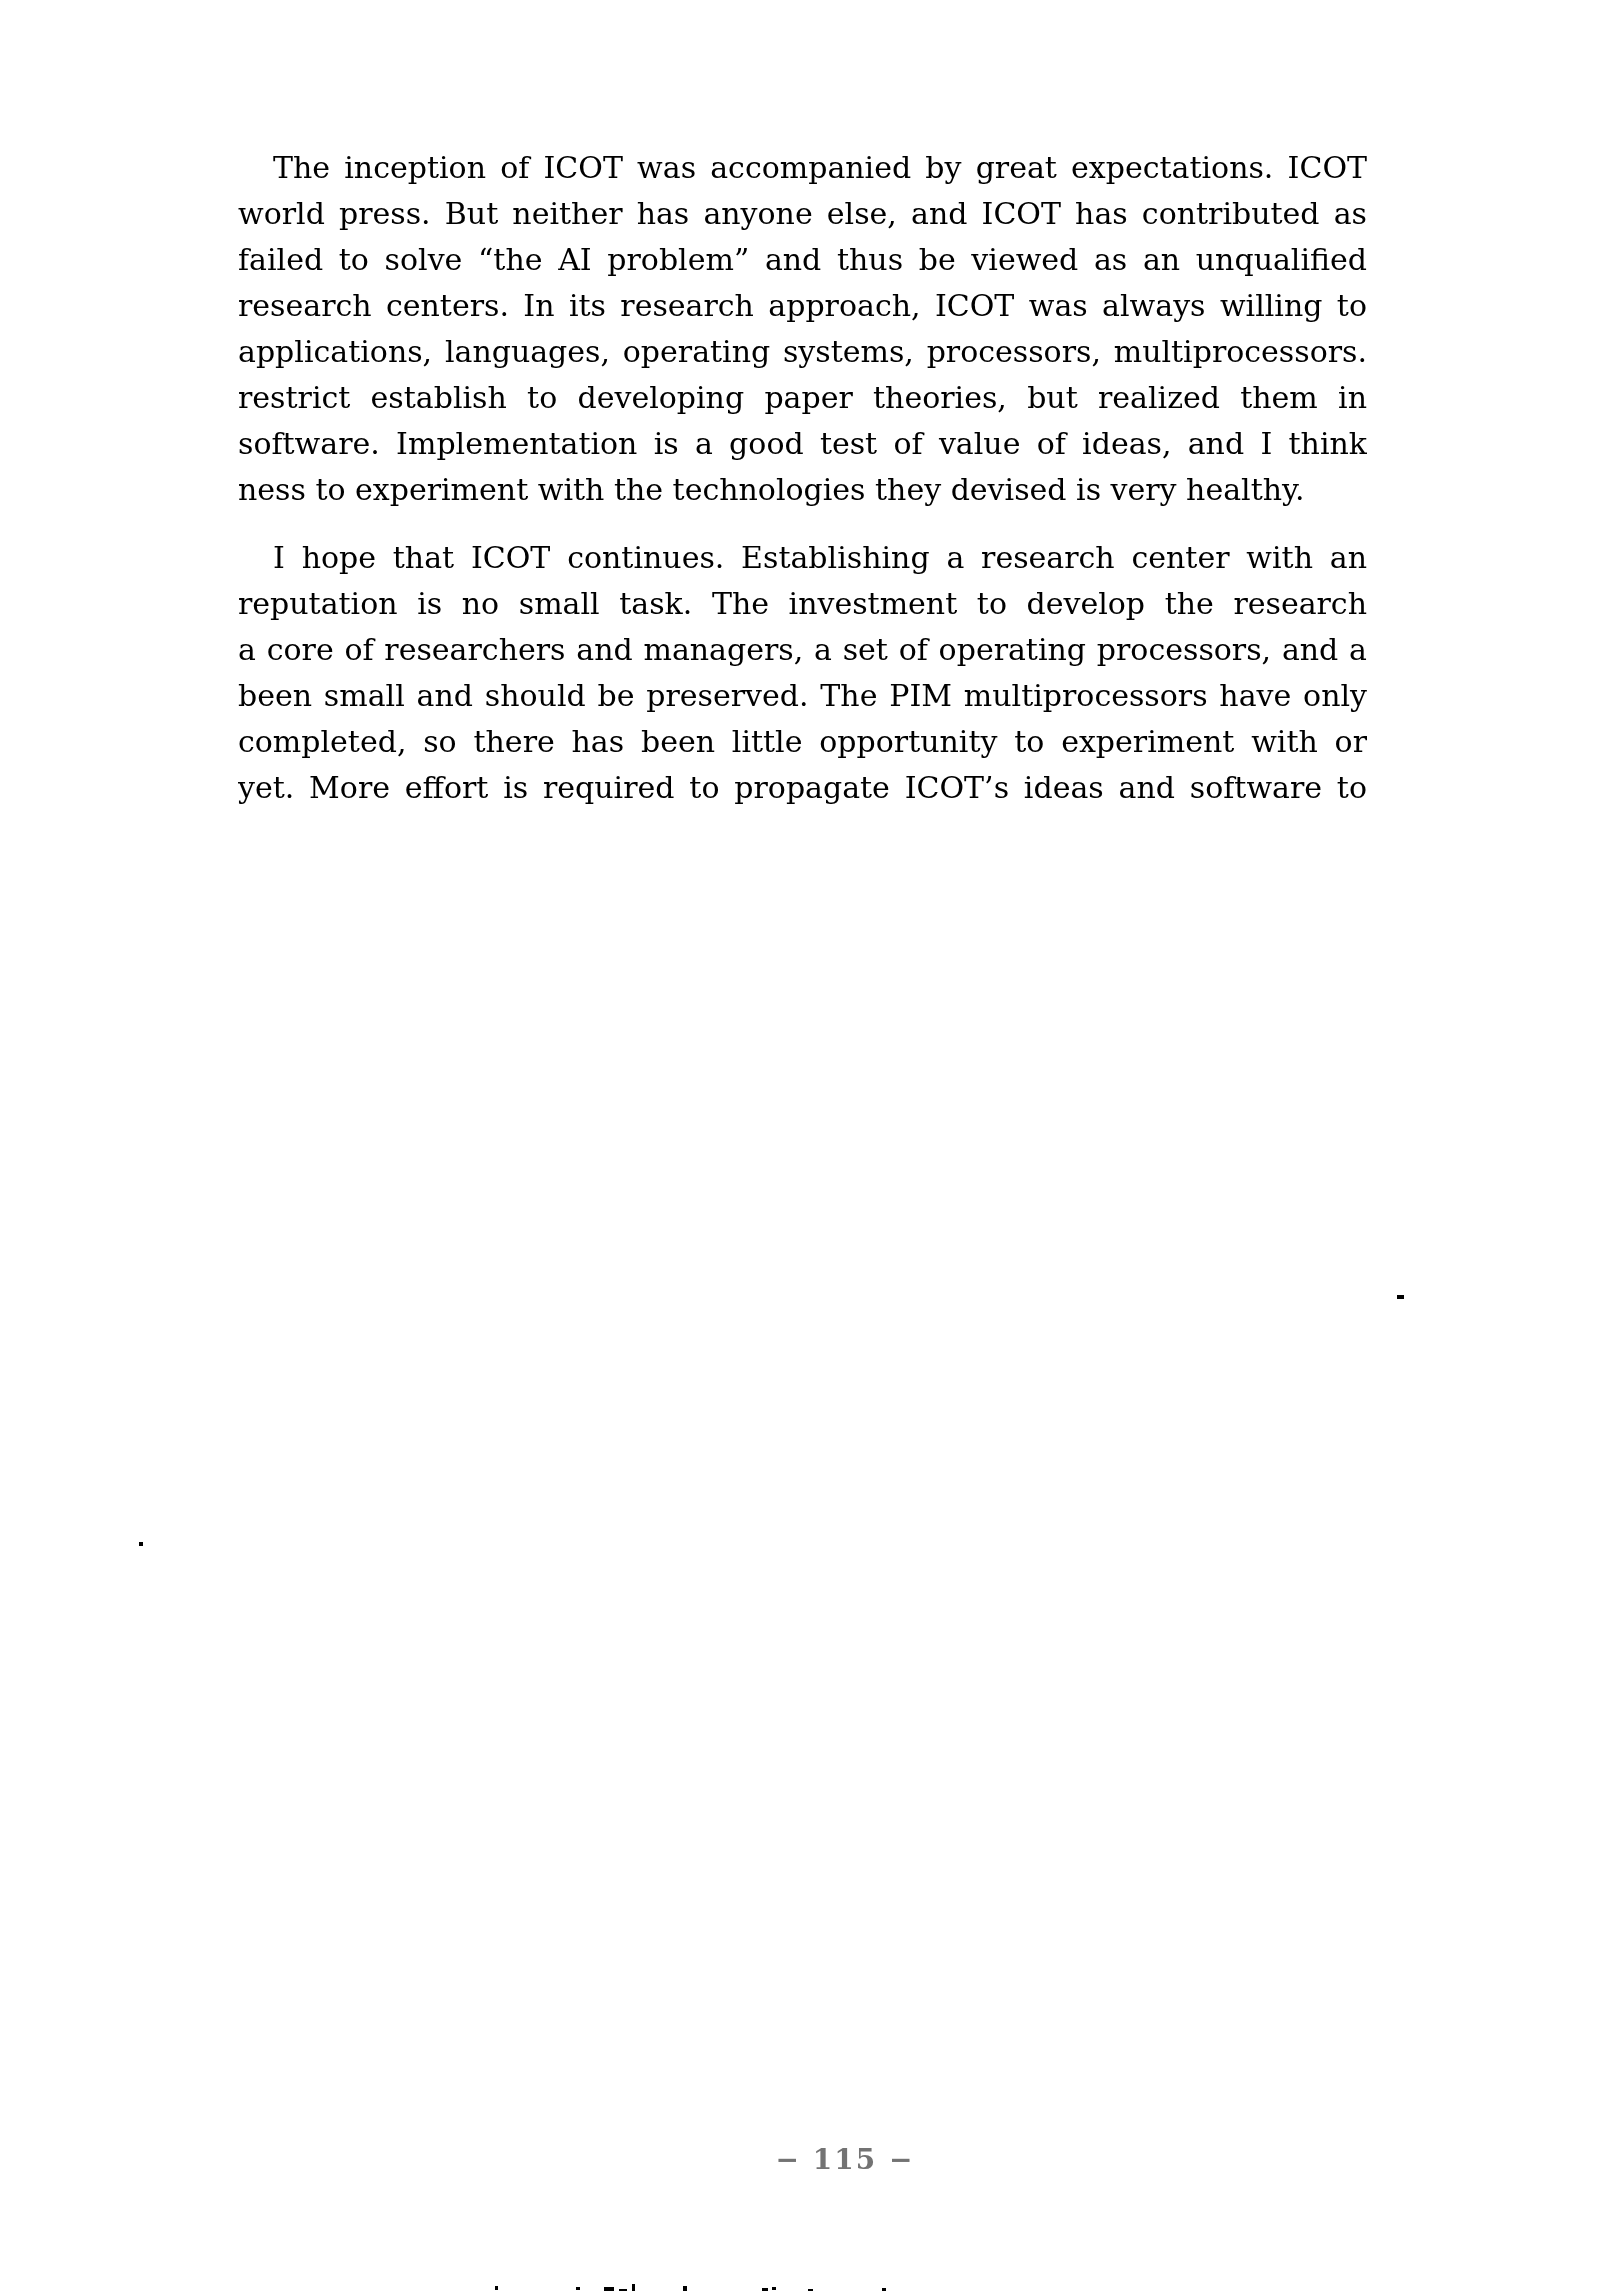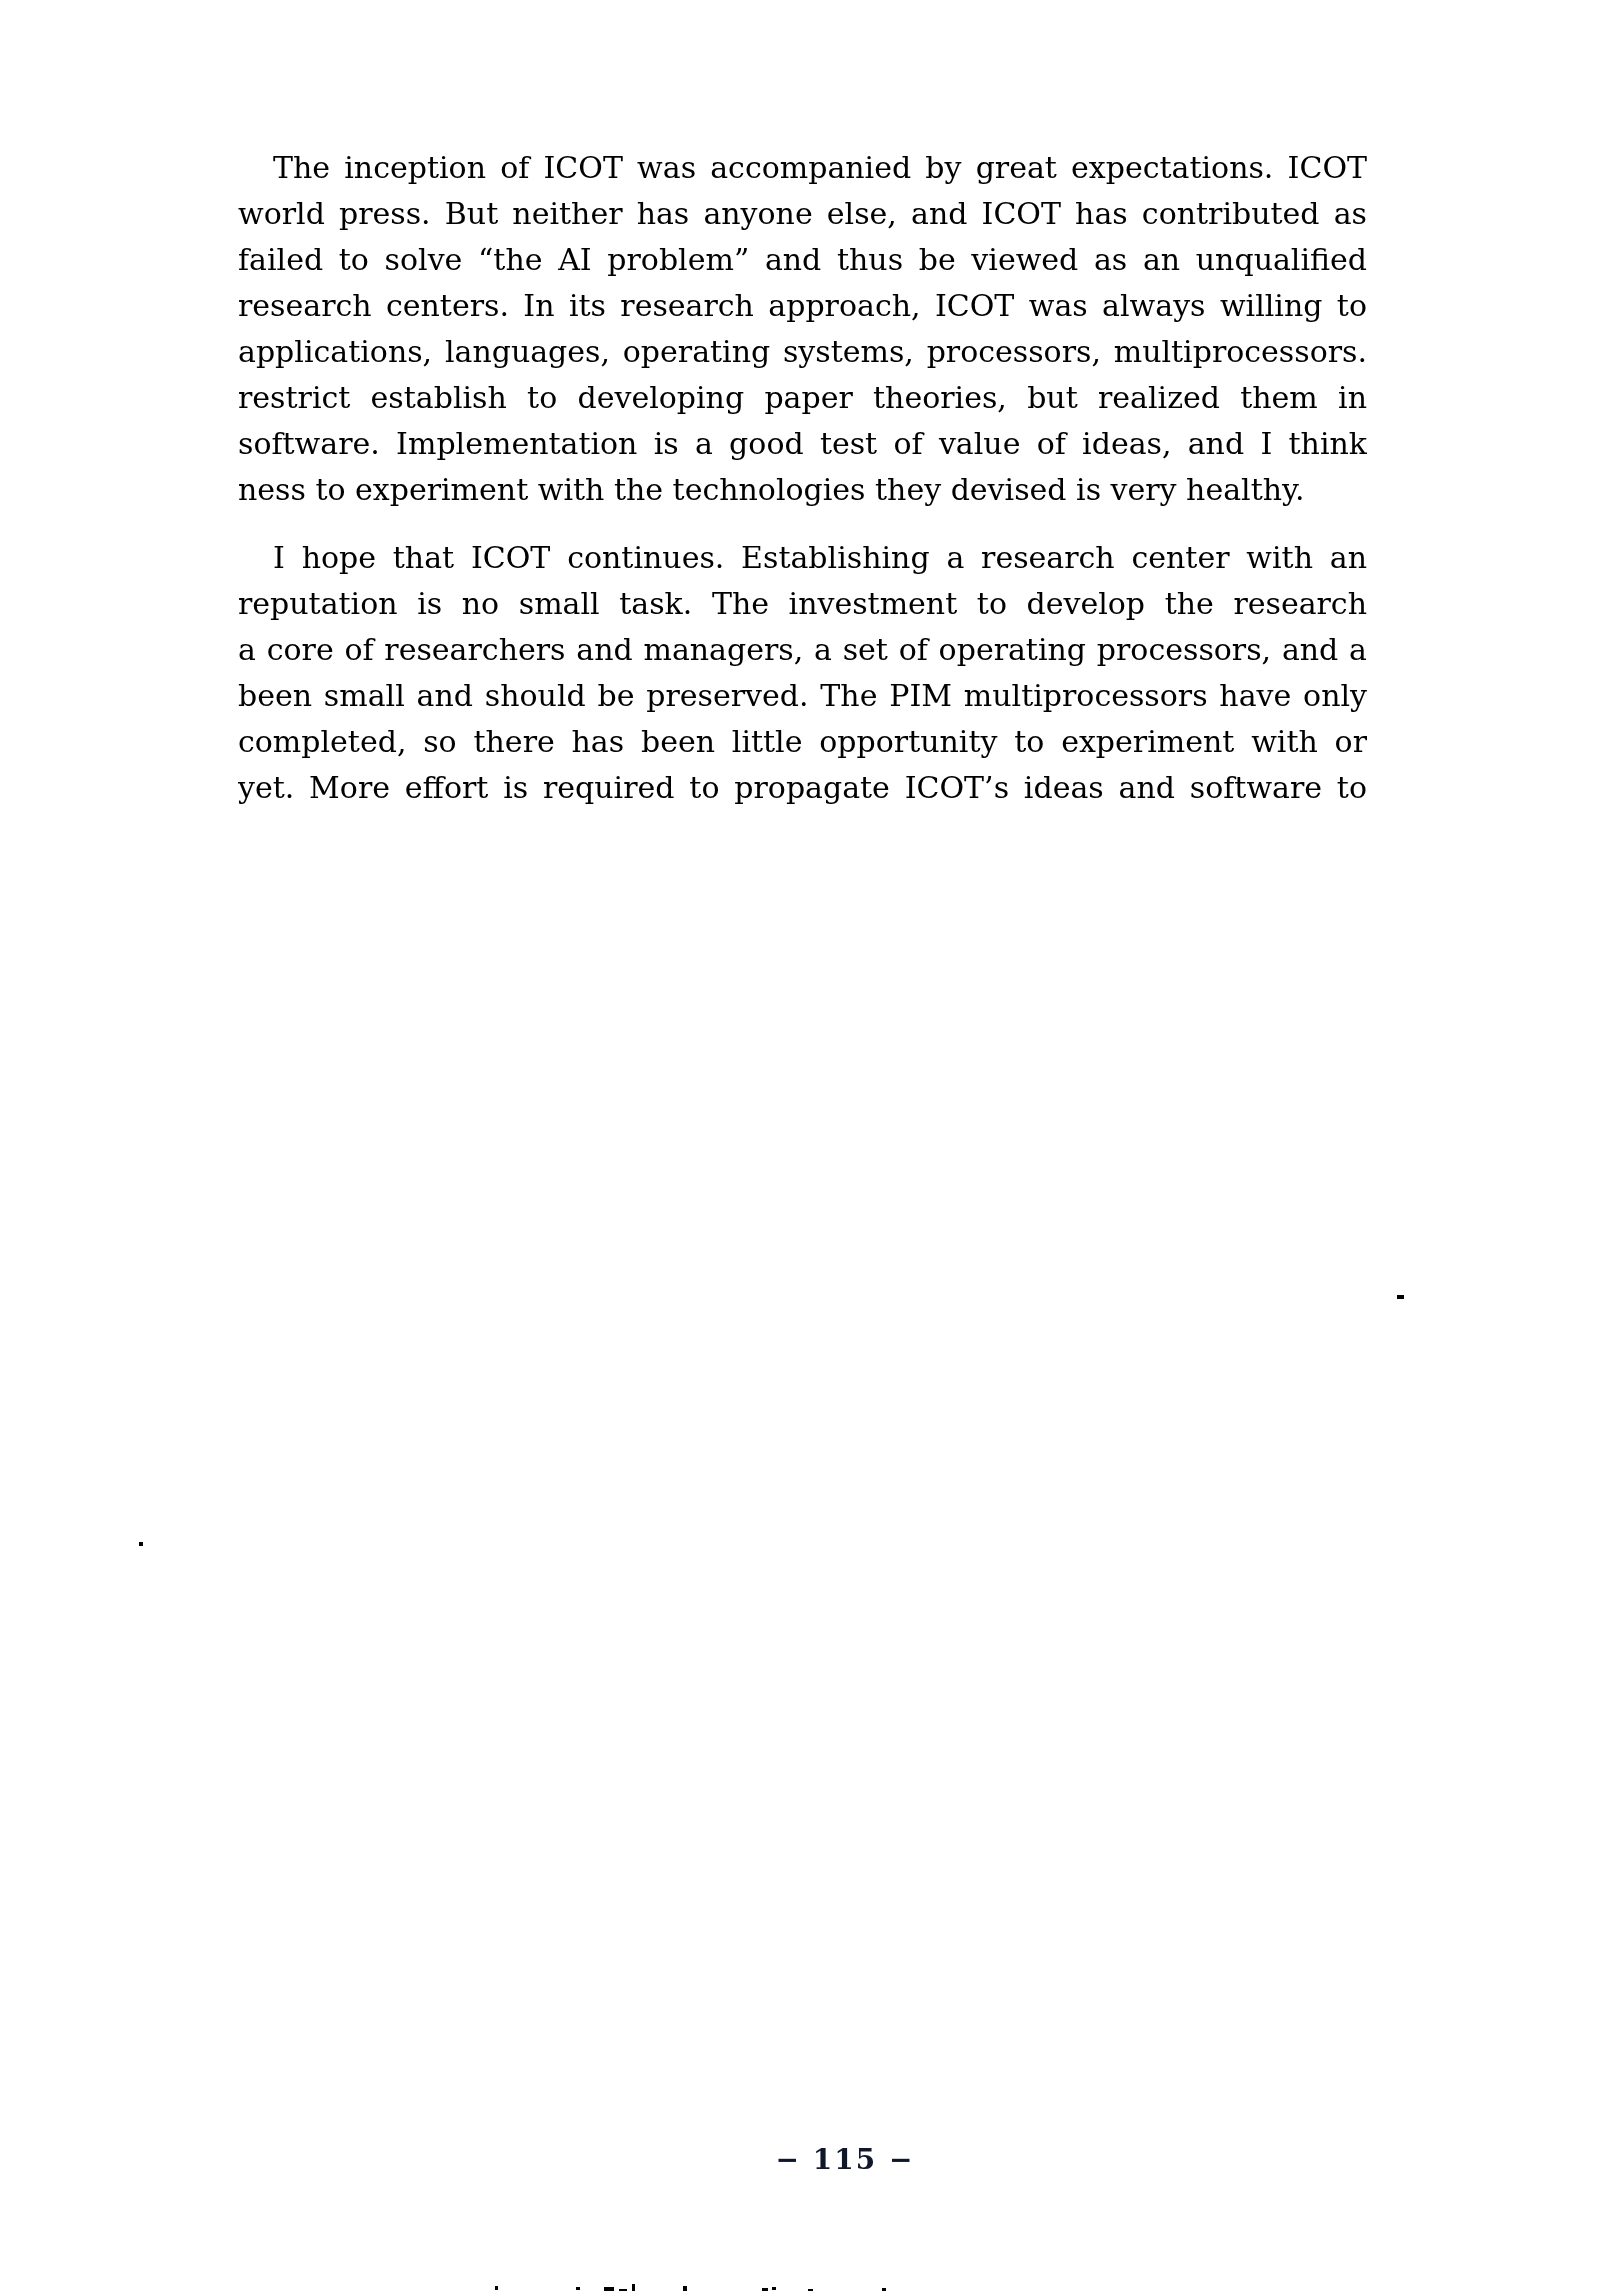--- a/index.html
+++ b/index.html
@@ -33,21 +33,21 @@
     position: absolute;
     top: 2143px;
     left: 67px;
     right: 0;
     text-align: center;
   }
   .pagenum {
     font-size: 28px;
     font-weight: 700;
     letter-spacing: 2px;
-    color: #0f172a;
+    color: #737373;
   }
   .speck {
     position: absolute;
     background: #000000;
   }
 </style>
 </head>
 <body>
 
 <div class="page">

